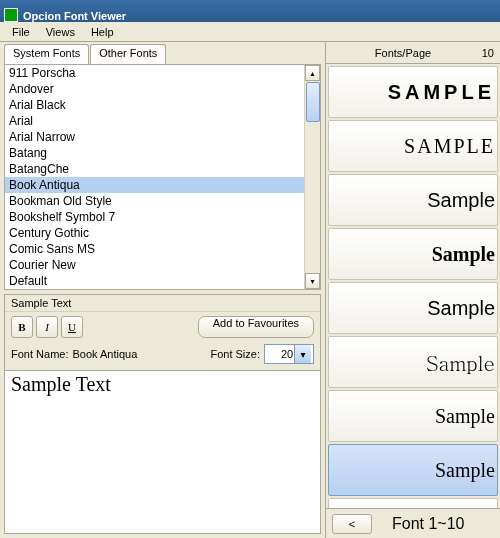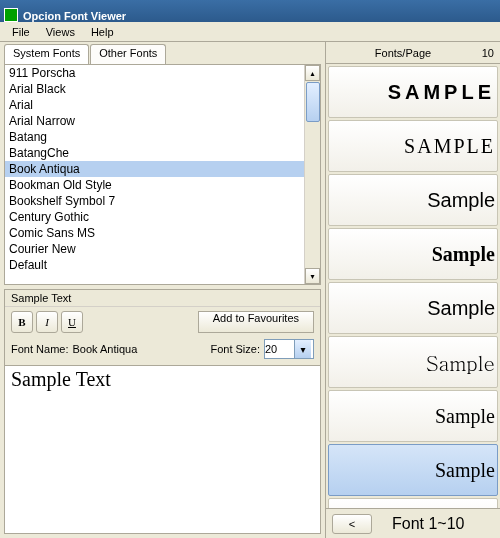--- a/index.html
+++ b/index.html
@@ -21,24 +21,24 @@
 .scrollbar { width: 16px; background: #ece9d8; border-left: 1px solid #d4d0c8; position: relative; }
 .scrollbar .btn { height: 16px; background: linear-gradient(#fff,#ece9d8); border: 1px solid #aca899; display: flex; align-items: center; justify-content: center; font-size: 8px; }
 .scrollbar .thumb { position: absolute; top: 17px; width: 14px; left: 1px; height: 40px; background: linear-gradient(#e3efff,#b6d0f0); border: 1px solid #7a9cc6; border-radius: 2px; }
 .sample-section { margin: 4px; border: 1px solid #aca899; background: #ece9d8; flex: 1; display: flex; flex-direction: column; }
 .sample-section .header { padding: 2px 6px; font-size: 11px; border-bottom: 1px solid #d4d0c8; }
 .toolbar-row { display: flex; align-items: center; padding: 4px 6px; gap: 3px; }
 .style-btn { width: 22px; height: 22px; background: linear-gradient(#fff,#ece9d8); border: 1px solid #aca899; border-radius: 3px; font-size: 11px; display: flex; align-items: center; justify-content: center; cursor: default; font-family: "Times New Roman", serif; }
 .style-btn.b { font-weight: bold; }
 .style-btn.i { font-style: italic; }
 .style-btn.u { text-decoration: underline; }
-.fav-btn { margin-left: auto; height: 22px; padding: 0 14px; background: linear-gradient(#fff,#ece9d8); border: 1px solid #aca899; border-radius: 0; font-size: 11px; cursor: default; }
+.fav-btn { margin-left: auto; height: 22px; padding: 0 14px; background: linear-gradient(#fff,#ece9d8); border: 1px solid #aca899; border-radius: 7px; font-size: 11px; cursor: default; }
 .info-row { display: flex; align-items: center; padding: 2px 6px 6px 6px; font-size: 11px; }
 .info-row .size-label { margin-left: auto; margin-right: 4px; }
-.size-select { width: 50px; height: 20px; border: 1px solid #7f9db9; background: #fff; display: flex; align-items: center; padding: 0 0; font-size: 11px; position: relative; }
+.size-select { width: 50px; height: 20px; border: 1px solid #7f9db9; background: #fff; display: flex; align-items: center; padding: 0 16px; font-size: 11px; position: relative; }
 .size-select::after { content: "▾"; position: absolute; right: 2px; top: 0; width: 16px; height: 18px; background: linear-gradient(#e3efff,#b6d0f0); border-left: 1px solid #7f9db9; display: flex; align-items: center; justify-content: center; font-size: 10px; }
 .sample-display { flex: 1; background: #fff; border-top: 1px solid #aca899; padding: 2px 6px; font-family: "Book Antiqua", Georgia, serif; font-size: 20px; }
 .right-header { height: 22px; border-bottom: 1px solid #aca899; display: flex; align-items: center; padding: 0 6px; font-size: 11px; justify-content: center; background: #ece9d8; }
 .right-header .label { flex: 1; text-align: center; }
 .right-header .num { width: 20px; text-align: right; }
 .preview-list { flex: 1; overflow-y: auto; background: #ece9d8; }
 .preview-item { height: 52px; background: linear-gradient(#fff,#f2f0e9); border: 1px solid #c8c5b5; margin: 2px; border-radius: 2px; display: flex; align-items: center; justify-content: flex-end; padding-right: 2px; font-size: 20px; overflow: hidden; position: relative; }
 .preview-item.selected { background: linear-gradient(#d5e5f8,#b6d0f0); border-color: #7a9cc6; }
 .right-footer { height: 30px; display: flex; align-items: center; padding: 0 6px; border-top: 1px solid #aca899; }
 .nav-btn { width: 40px; height: 20px; background: linear-gradient(#fff,#ece9d8); border: 1px solid #aca899; border-radius: 3px; font-size: 11px; display: flex; align-items: center; justify-content: center; margin-right: 20px; }
@@ -70,20 +70,21 @@
 
 <div class="content">
   <div class="left-panel">
     <div class="tabs">
       <div class="tab active">System Fonts</div>
       <div class="tab">Other Fonts</div>
     </div>
     <div class="font-list-wrap">
       <div class="font-list" id="font-list">
           <div class="item">911 Porscha</div>
+          <div class="item">Andover</div>
           <div class="item">Arial Black</div>
           <div class="item">Arial</div>
           <div class="item">Arial Narrow</div>
           <div class="item">Batang</div>
           <div class="item">BatangChe</div>
           <div class="item selected">Book Antiqua</div>
           <div class="item">Bookman Old Style</div>
           <div class="item">Bookshelf Symbol 7</div>
           <div class="item">Century Gothic</div>
           <div class="item">Comic Sans MS</div>

